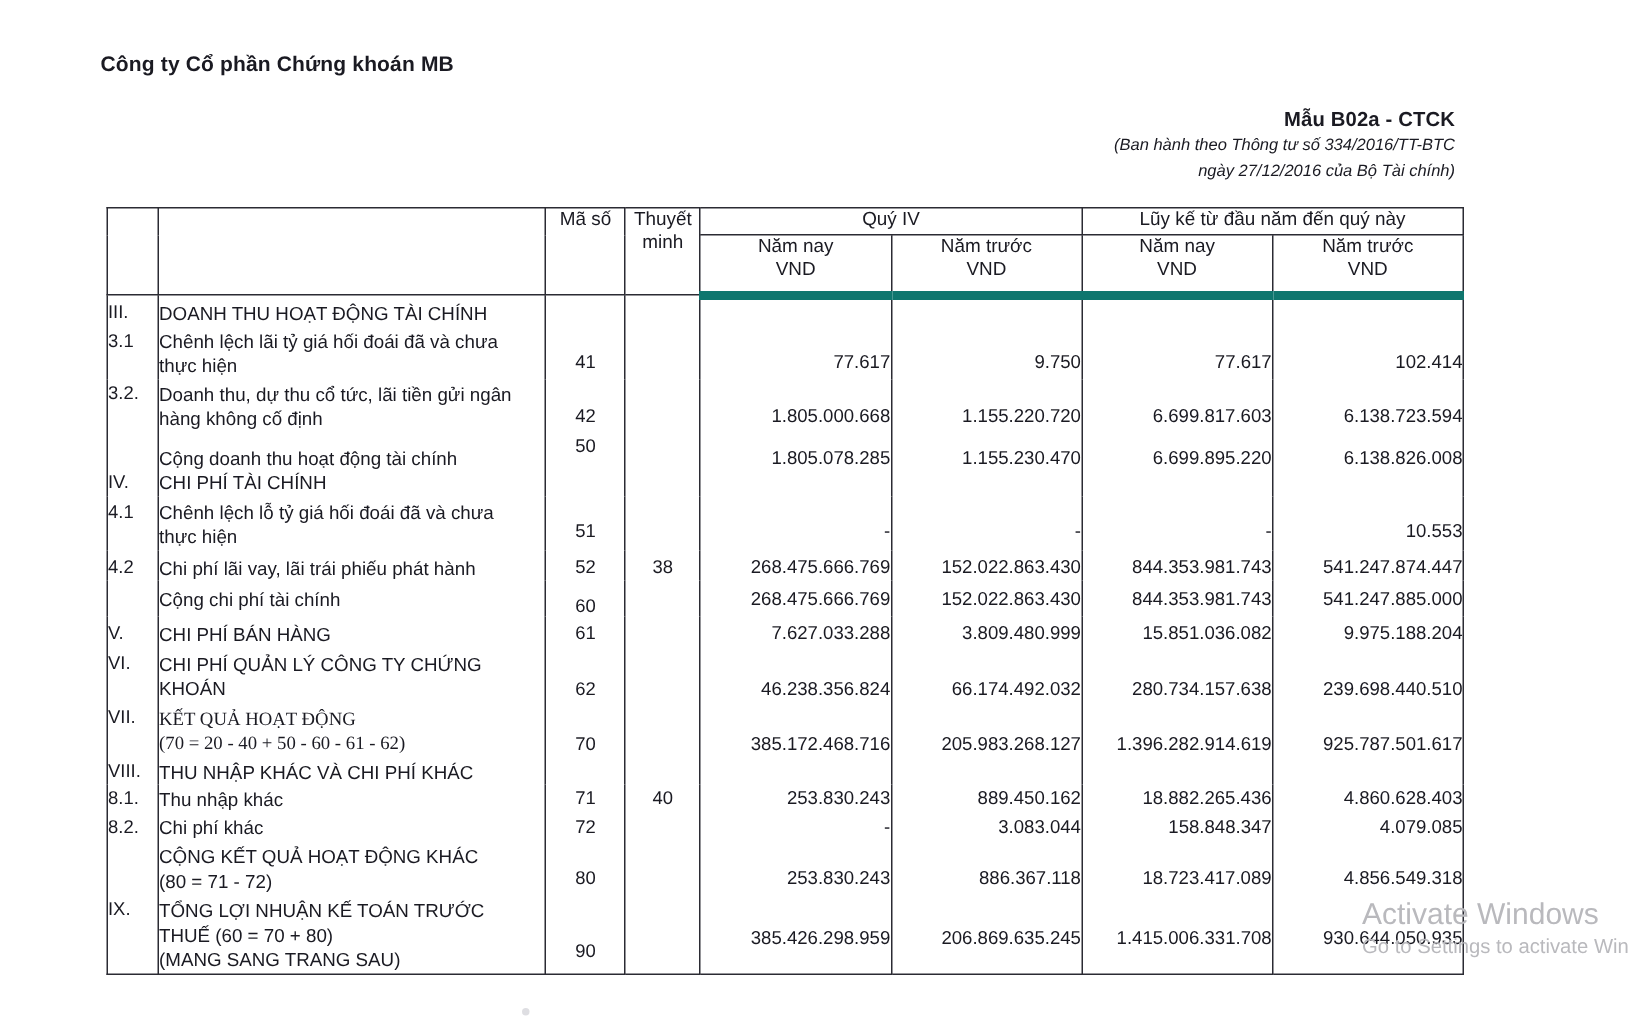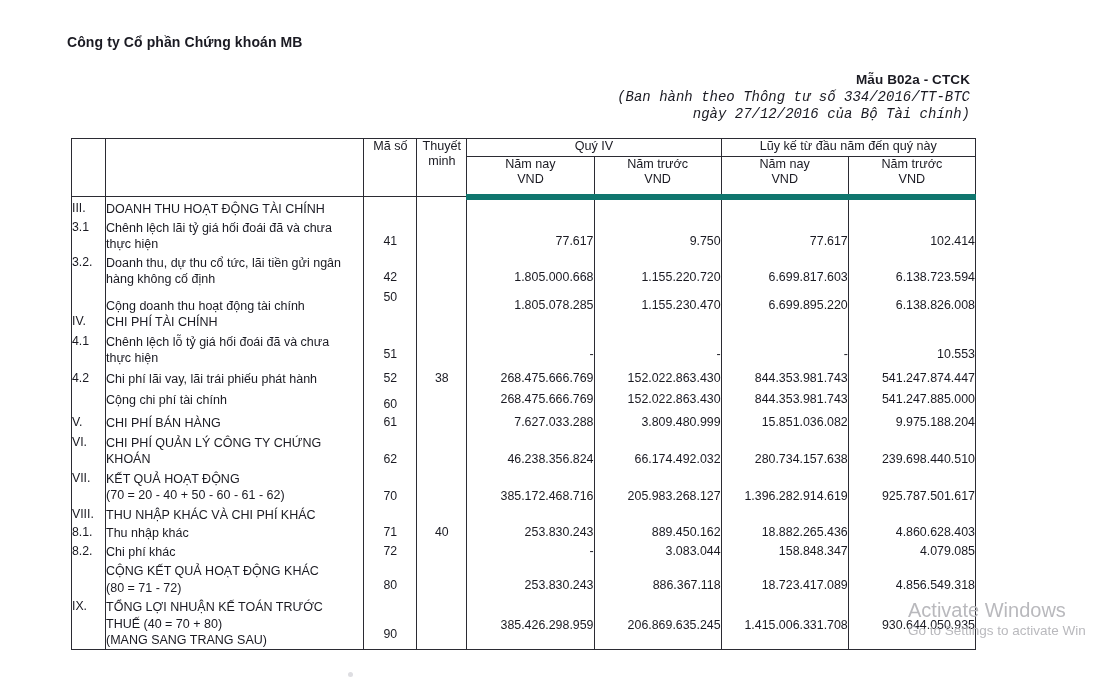--- a/index.html
+++ b/index.html
@@ -39,24 +39,23 @@
     width: 903px;
     text-align: right;
   }
   .form-code {
     font-size: 13.5px;
     font-weight: bold;
     line-height: 18px;
     letter-spacing: 0.1px;
   }
   .form-issue {
-    font-size: 14px;
+    font-size: 11px;
     font-style: italic;
     line-height: 17px;
-    font-family: Liberation Mono, monospace;
   }
 
   
   #report-table {
     position: absolute;
     left: 71px;
     top: 138px;
     width: 905px;
     border-collapse: collapse;
     table-layout: fixed;
@@ -336,21 +335,21 @@
         </td>
         <td class="cell-code b" style="padding-top: 20px;">62</td>
         <td class="cell-note" style="padding-top: 20px;"></td>
         <td class="cell-val b" style="padding-top: 20px;">46.238.356.824</td>
         <td class="cell-val b" style="padding-top: 20px;">66.174.492.032</td>
         <td class="cell-val b" style="padding-top: 20px;">280.734.157.638</td>
         <td class="cell-val b" style="padding-top: 20px;">239.698.440.510</td>
       </tr>
       <tr>
         <td class="cell-no b" style="padding-top: 3px;">VII.</td>
-        <td class="cell-name b" style="padding-top: 3px;">
+        <td class="cell-name b" style="padding-top: 3px; font-family: Liberation Serif, serif;">
           <div>KẾT QUẢ HOẠT ĐỘNG</div>
           <div>(70 = 20 - 40 + 50 - 60 - 61 - 62)</div>
         </td>
         <td class="cell-code b" style="padding-top: 21px;">70</td>
         <td class="cell-note" style="padding-top: 21px;"></td>
         <td class="cell-val b" style="padding-top: 21px;">385.172.468.716</td>
         <td class="cell-val b" style="padding-top: 21px;">205.983.268.127</td>
         <td class="cell-val b" style="padding-top: 21px;">1.396.282.914.619</td>
         <td class="cell-val b" style="padding-top: 21px;">925.787.501.617</td>
       </tr>
@@ -400,21 +399,21 @@
         <td class="cell-note" style="padding-top: 18px;"></td>
         <td class="cell-val b" style="padding-top: 18px;">253.830.243</td>
         <td class="cell-val b" style="padding-top: 18px;">886.367.118</td>
         <td class="cell-val b" style="padding-top: 18px;">18.723.417.089</td>
         <td class="cell-val b" style="padding-top: 18px;">4.856.549.318</td>
       </tr>
       <tr>
         <td class="cell-no b" style="padding-top: 3px;">IX.</td>
         <td class="cell-name b" style="padding-top: 3px;">
           <div>TỔNG LỢI NHUẬN KẾ TOÁN TRƯỚC</div>
-          <div>THUẾ (40 = 70 + 80)</div>
+          <div>THUẾ (60 = 70 + 80)</div>
           <div>(MANG SANG TRANG SAU)</div>
         </td>
         <td class="cell-code b" style="padding-top: 31px;">90</td>
         <td class="cell-note" style="padding-top: 31px;"></td>
         <td class="cell-val b" style="padding-top: 22px;">385.426.298.959</td>
         <td class="cell-val b" style="padding-top: 22px;">206.869.635.245</td>
         <td class="cell-val b" style="padding-top: 22px;">1.415.006.331.708</td>
         <td class="cell-val b" style="padding-top: 22px;">930.644.050.935</td>
       </tr>
     </tbody>

